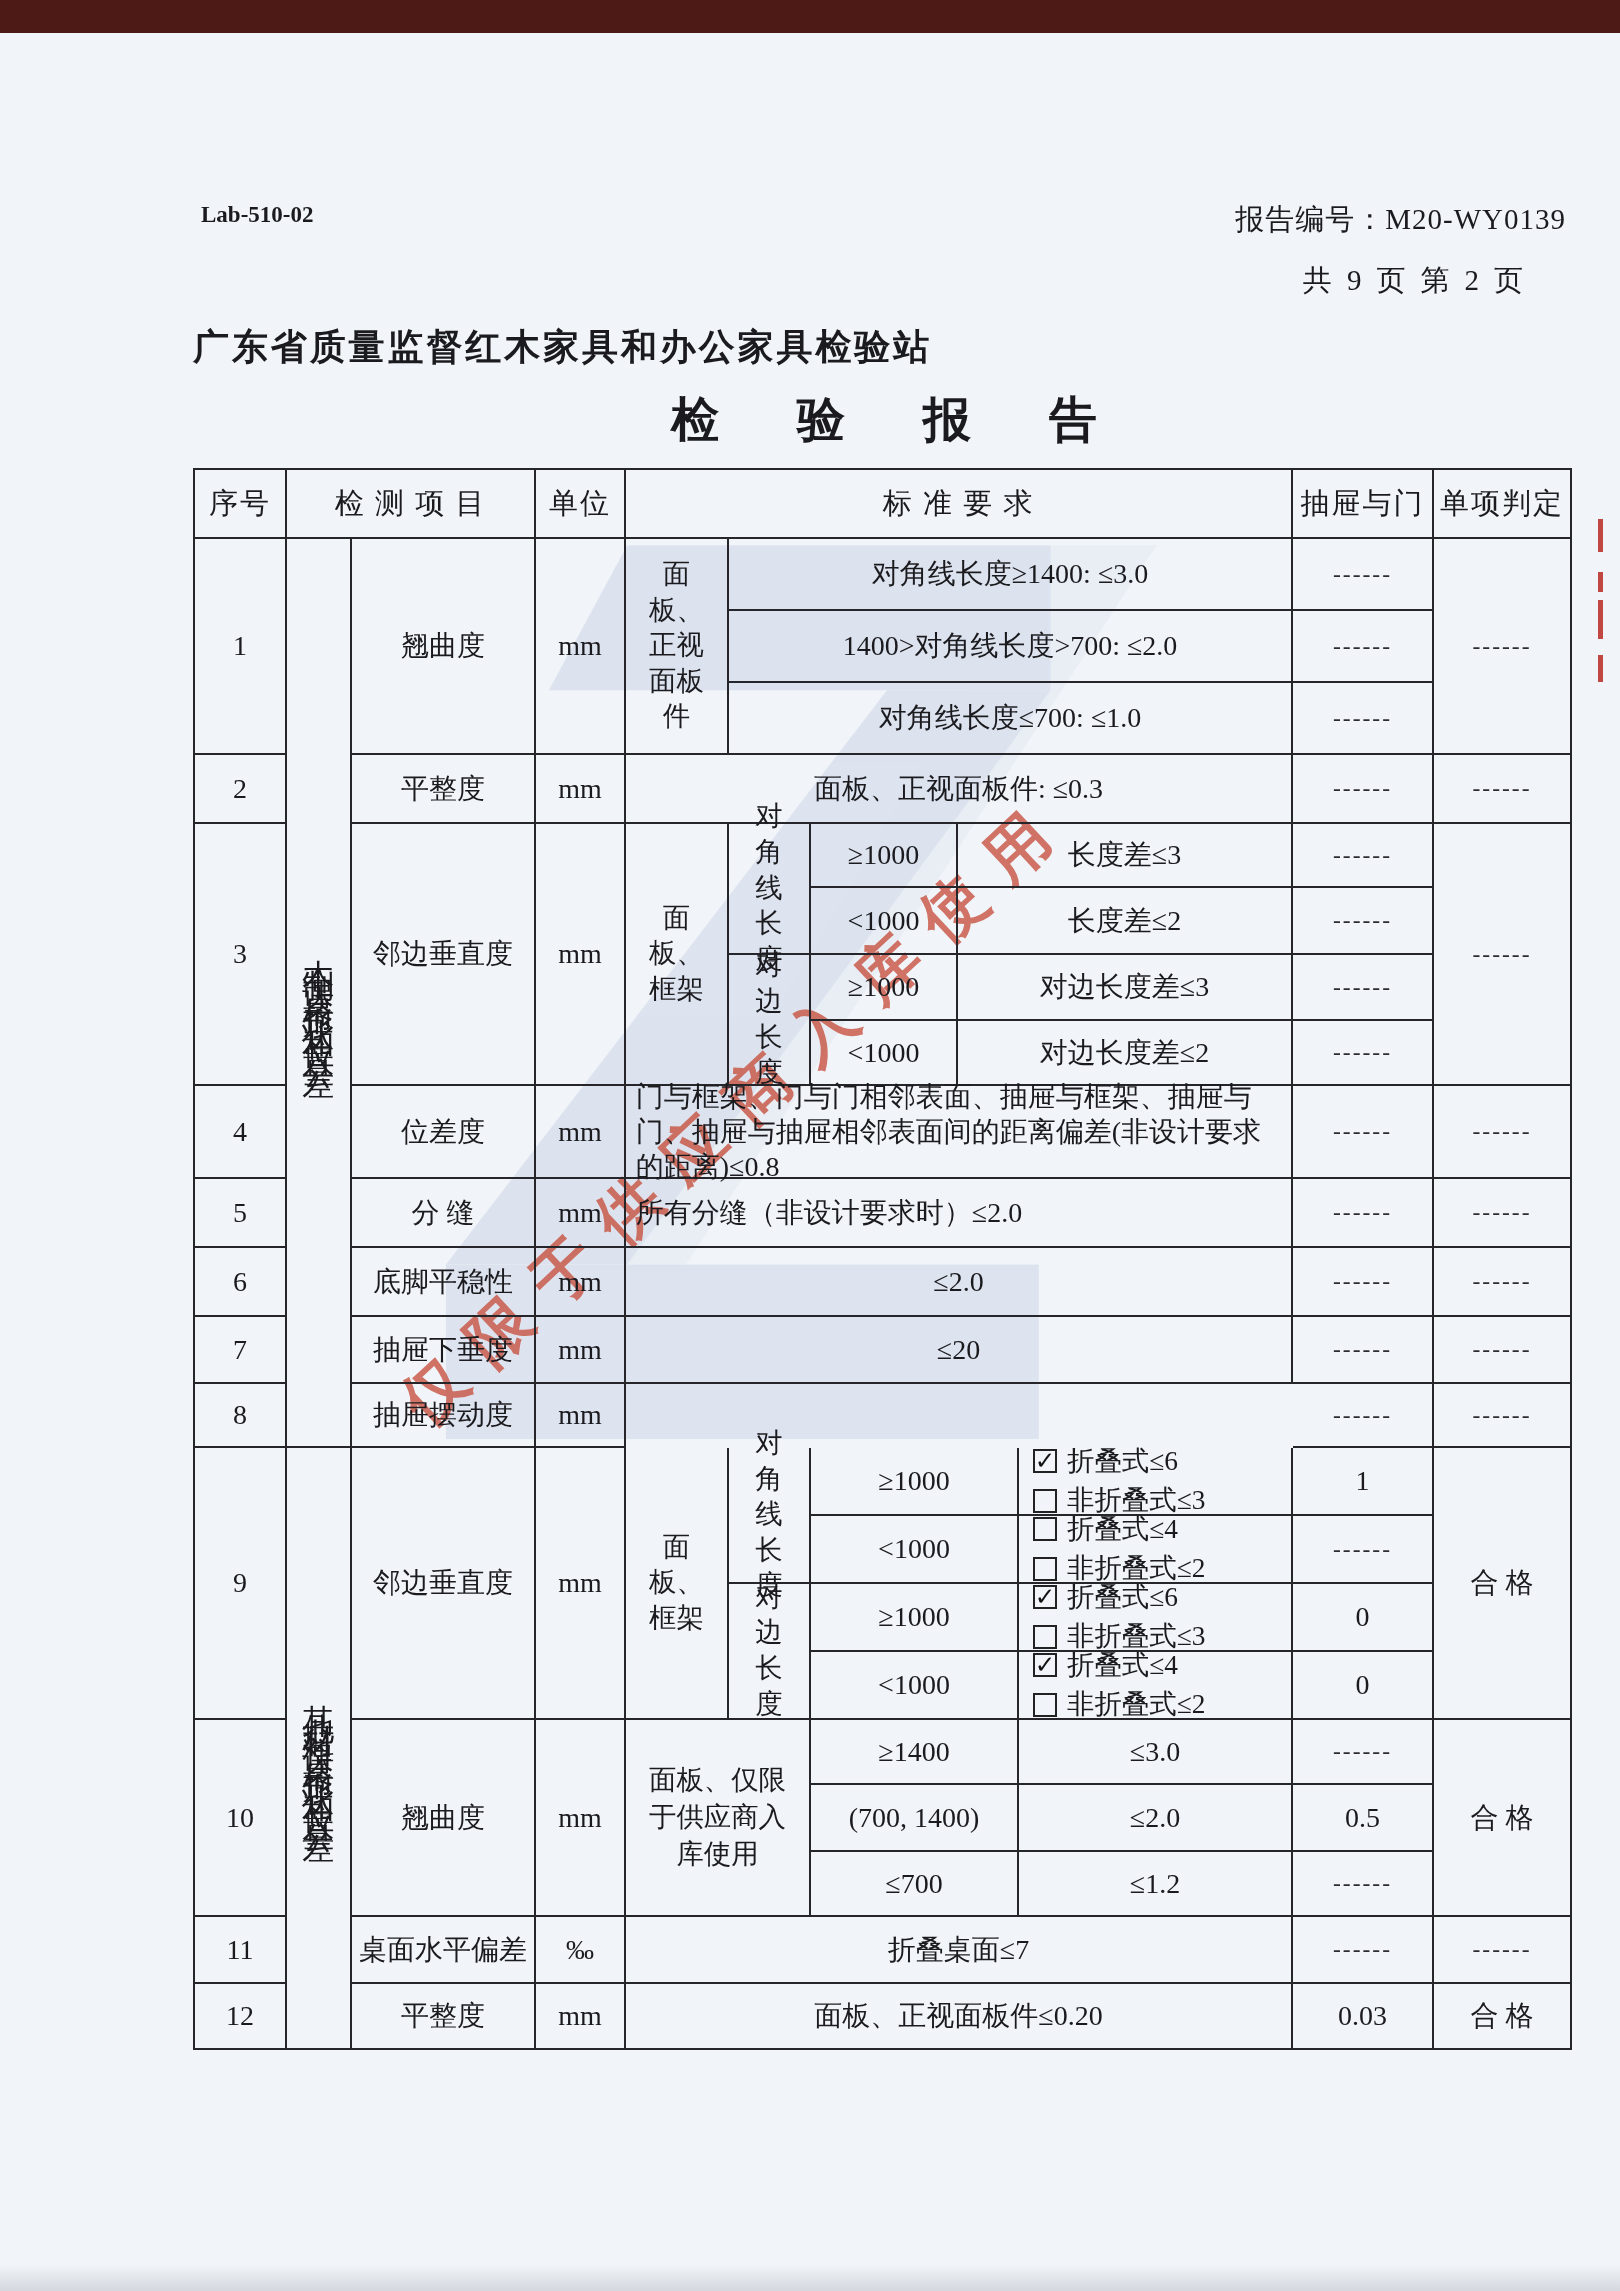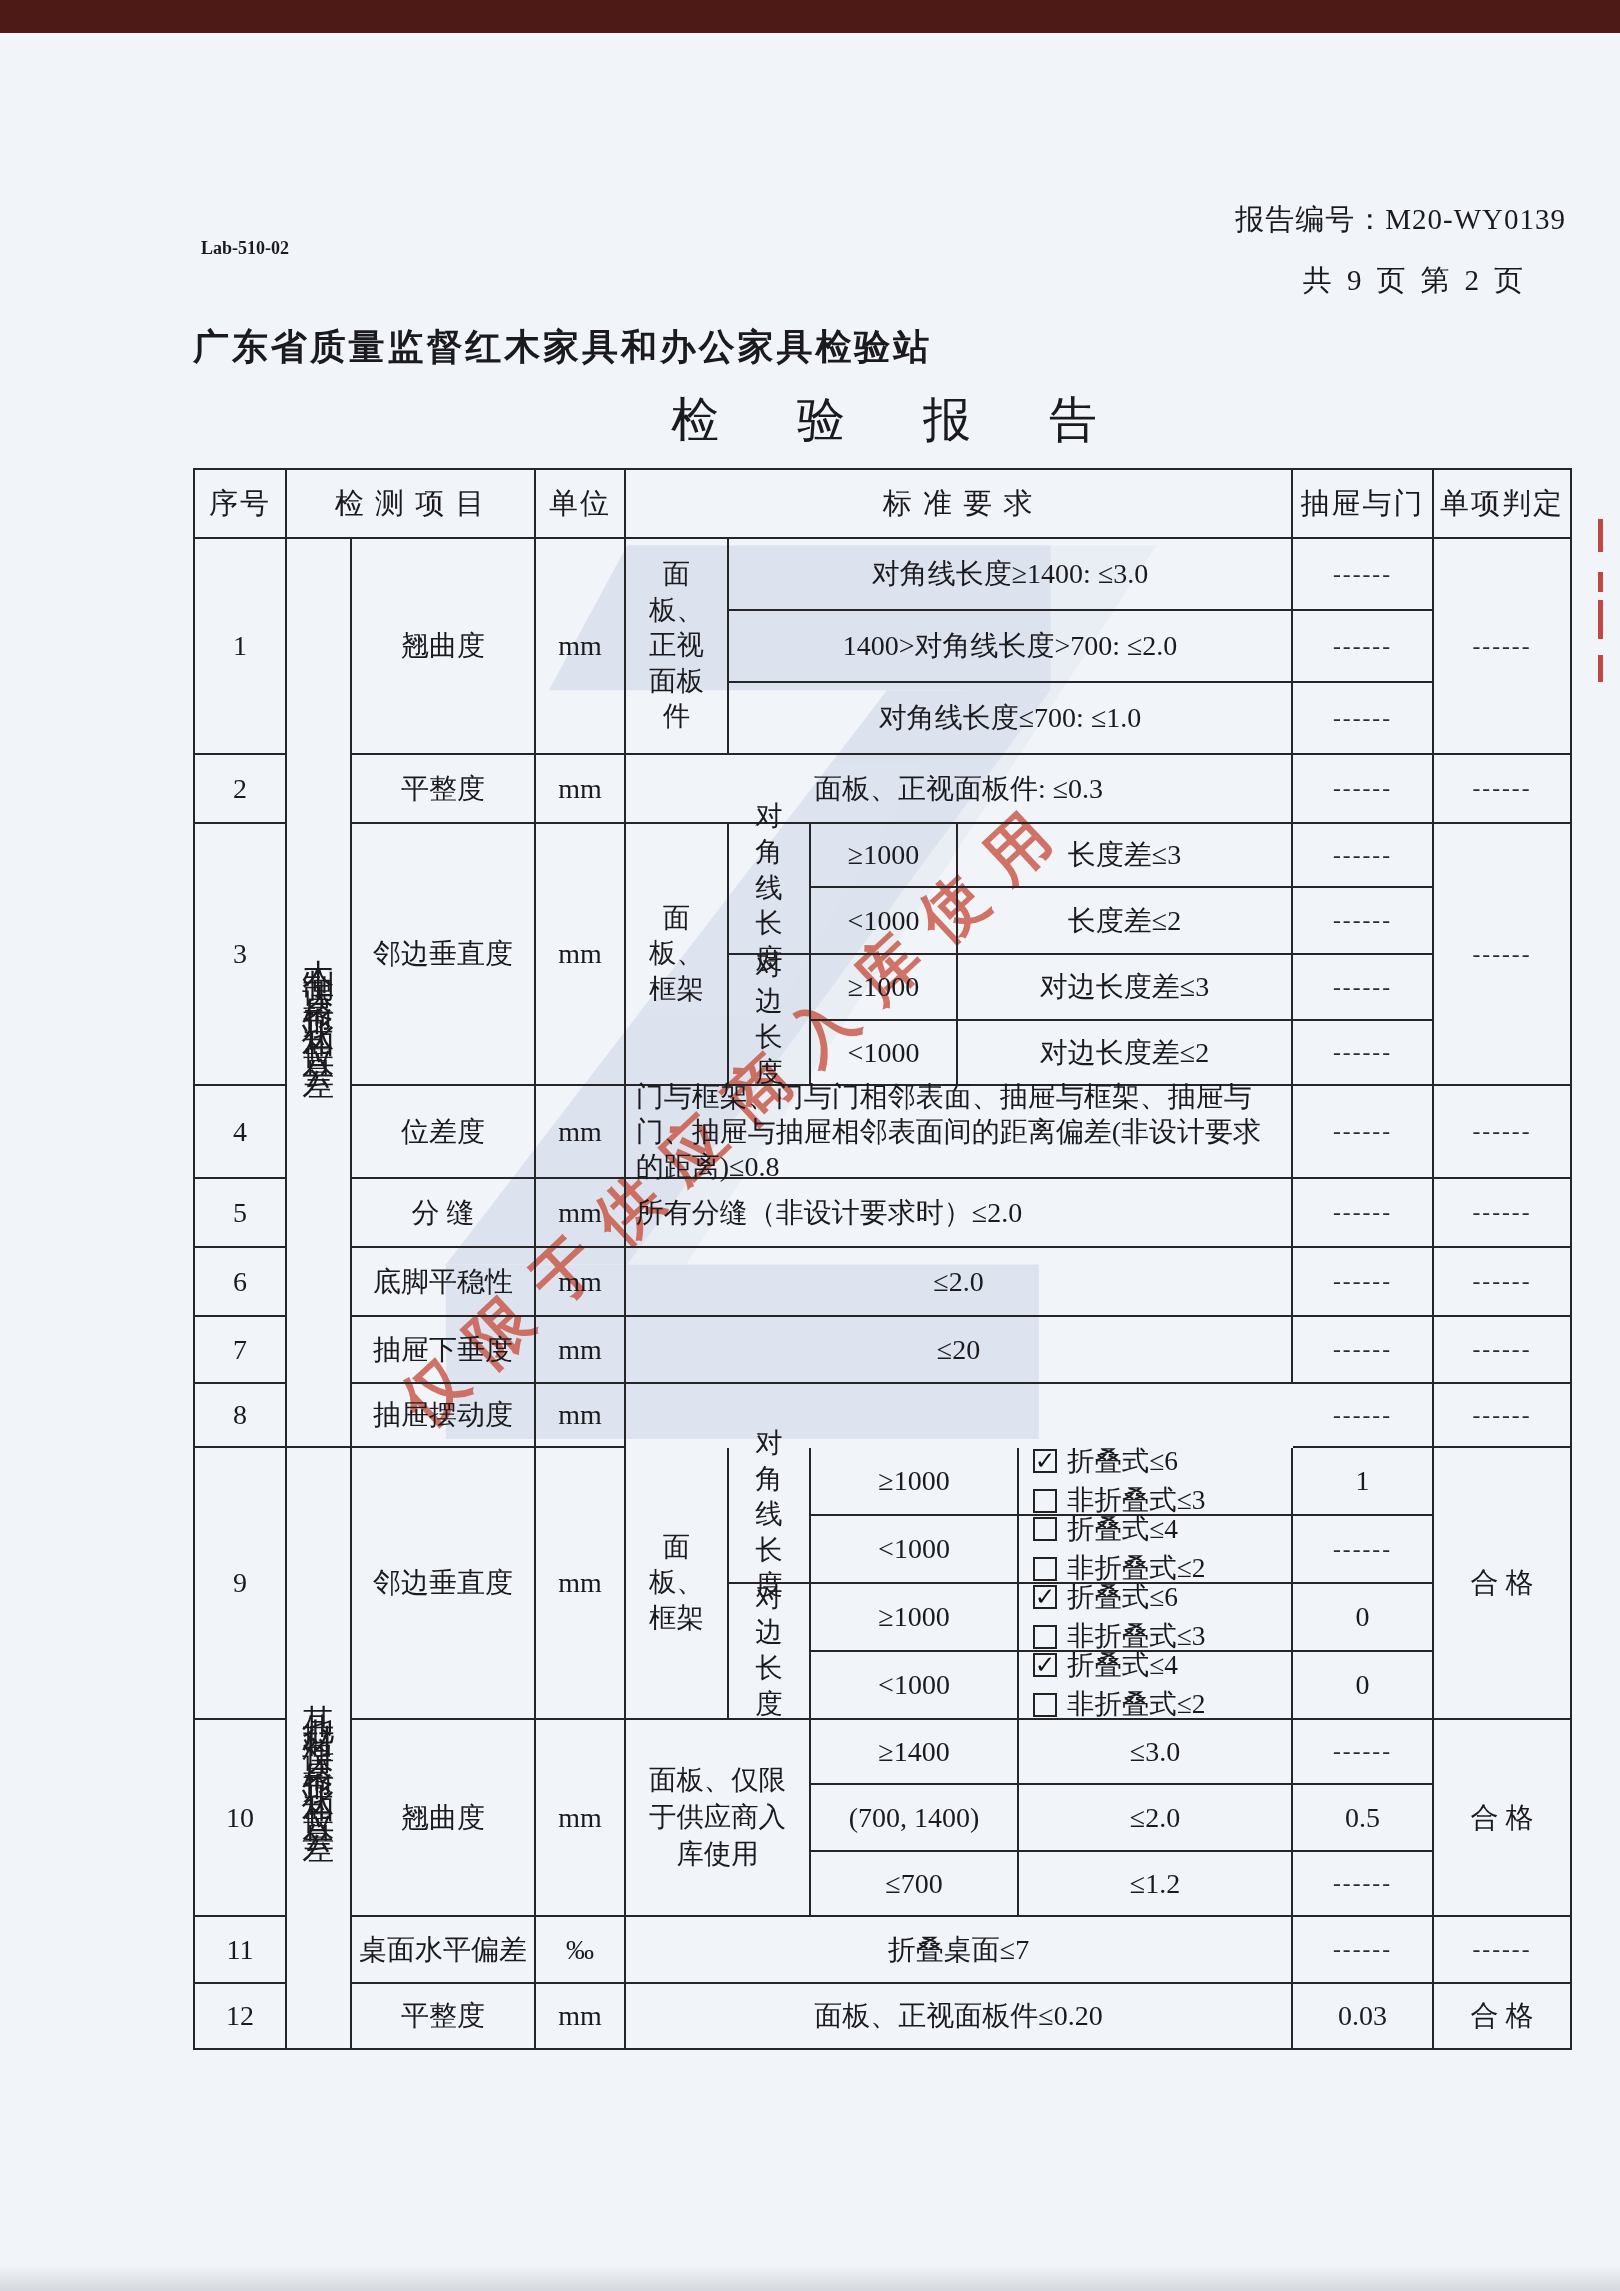--- a/index.html
+++ b/index.html
@@ -8,27 +8,27 @@
     background:#f1f4f8;
     font-family:"Liberation Serif","DejaVu Serif",serif;
     color:#1b1b1f;
   }
   .abs{position:absolute;}
   
   .topband{left:0;top:0;width:1620px;height:33px;background:#4d1a16;}
   .botshadow{left:0;bottom:0;width:1620px;height:27.4px;
     background:linear-gradient(to bottom,rgba(0,0,0,0),rgba(90,95,110,.20));}
   
-  .lab{left:201px;top:202px;font-size:18px;font-weight:bold;margin-top:36px;}
+  .lab{left:201px;top:202px;font-size:23px;font-weight:bold;}
   .repno{right:54px;top:200px;font-size:29px;letter-spacing:1px;}
   .pages{right:93px;top:261px;font-size:29px;letter-spacing:3.9px;}
   .title1{left:193px;top:323px;width:1382px;text-align:left;
     font-size:36px;font-weight:bold;letter-spacing:2.9px;}
   .title2{left:193px;top:388px;width:1382px;text-align:center;
-    font-size:48px;font-weight:normal;letter-spacing:33px;text-indent:33px;}
+    font-size:48px;font-weight:bold;letter-spacing:33px;text-indent:33px;}
   
   .wm-svg{left:0;top:0;}
   .wm-red{
     left:412px;top:1370px;transform:rotate(-43deg);transform-origin:0 50%;
     white-space:nowrap;font-size:63px;letter-spacing:25.5px;
     color:rgba(198,78,60,0.78);font-weight:bold;
   }
   .rd{left:1598px;width:4.9px;background:rgba(185,40,35,.85);}
   
   .grid{

